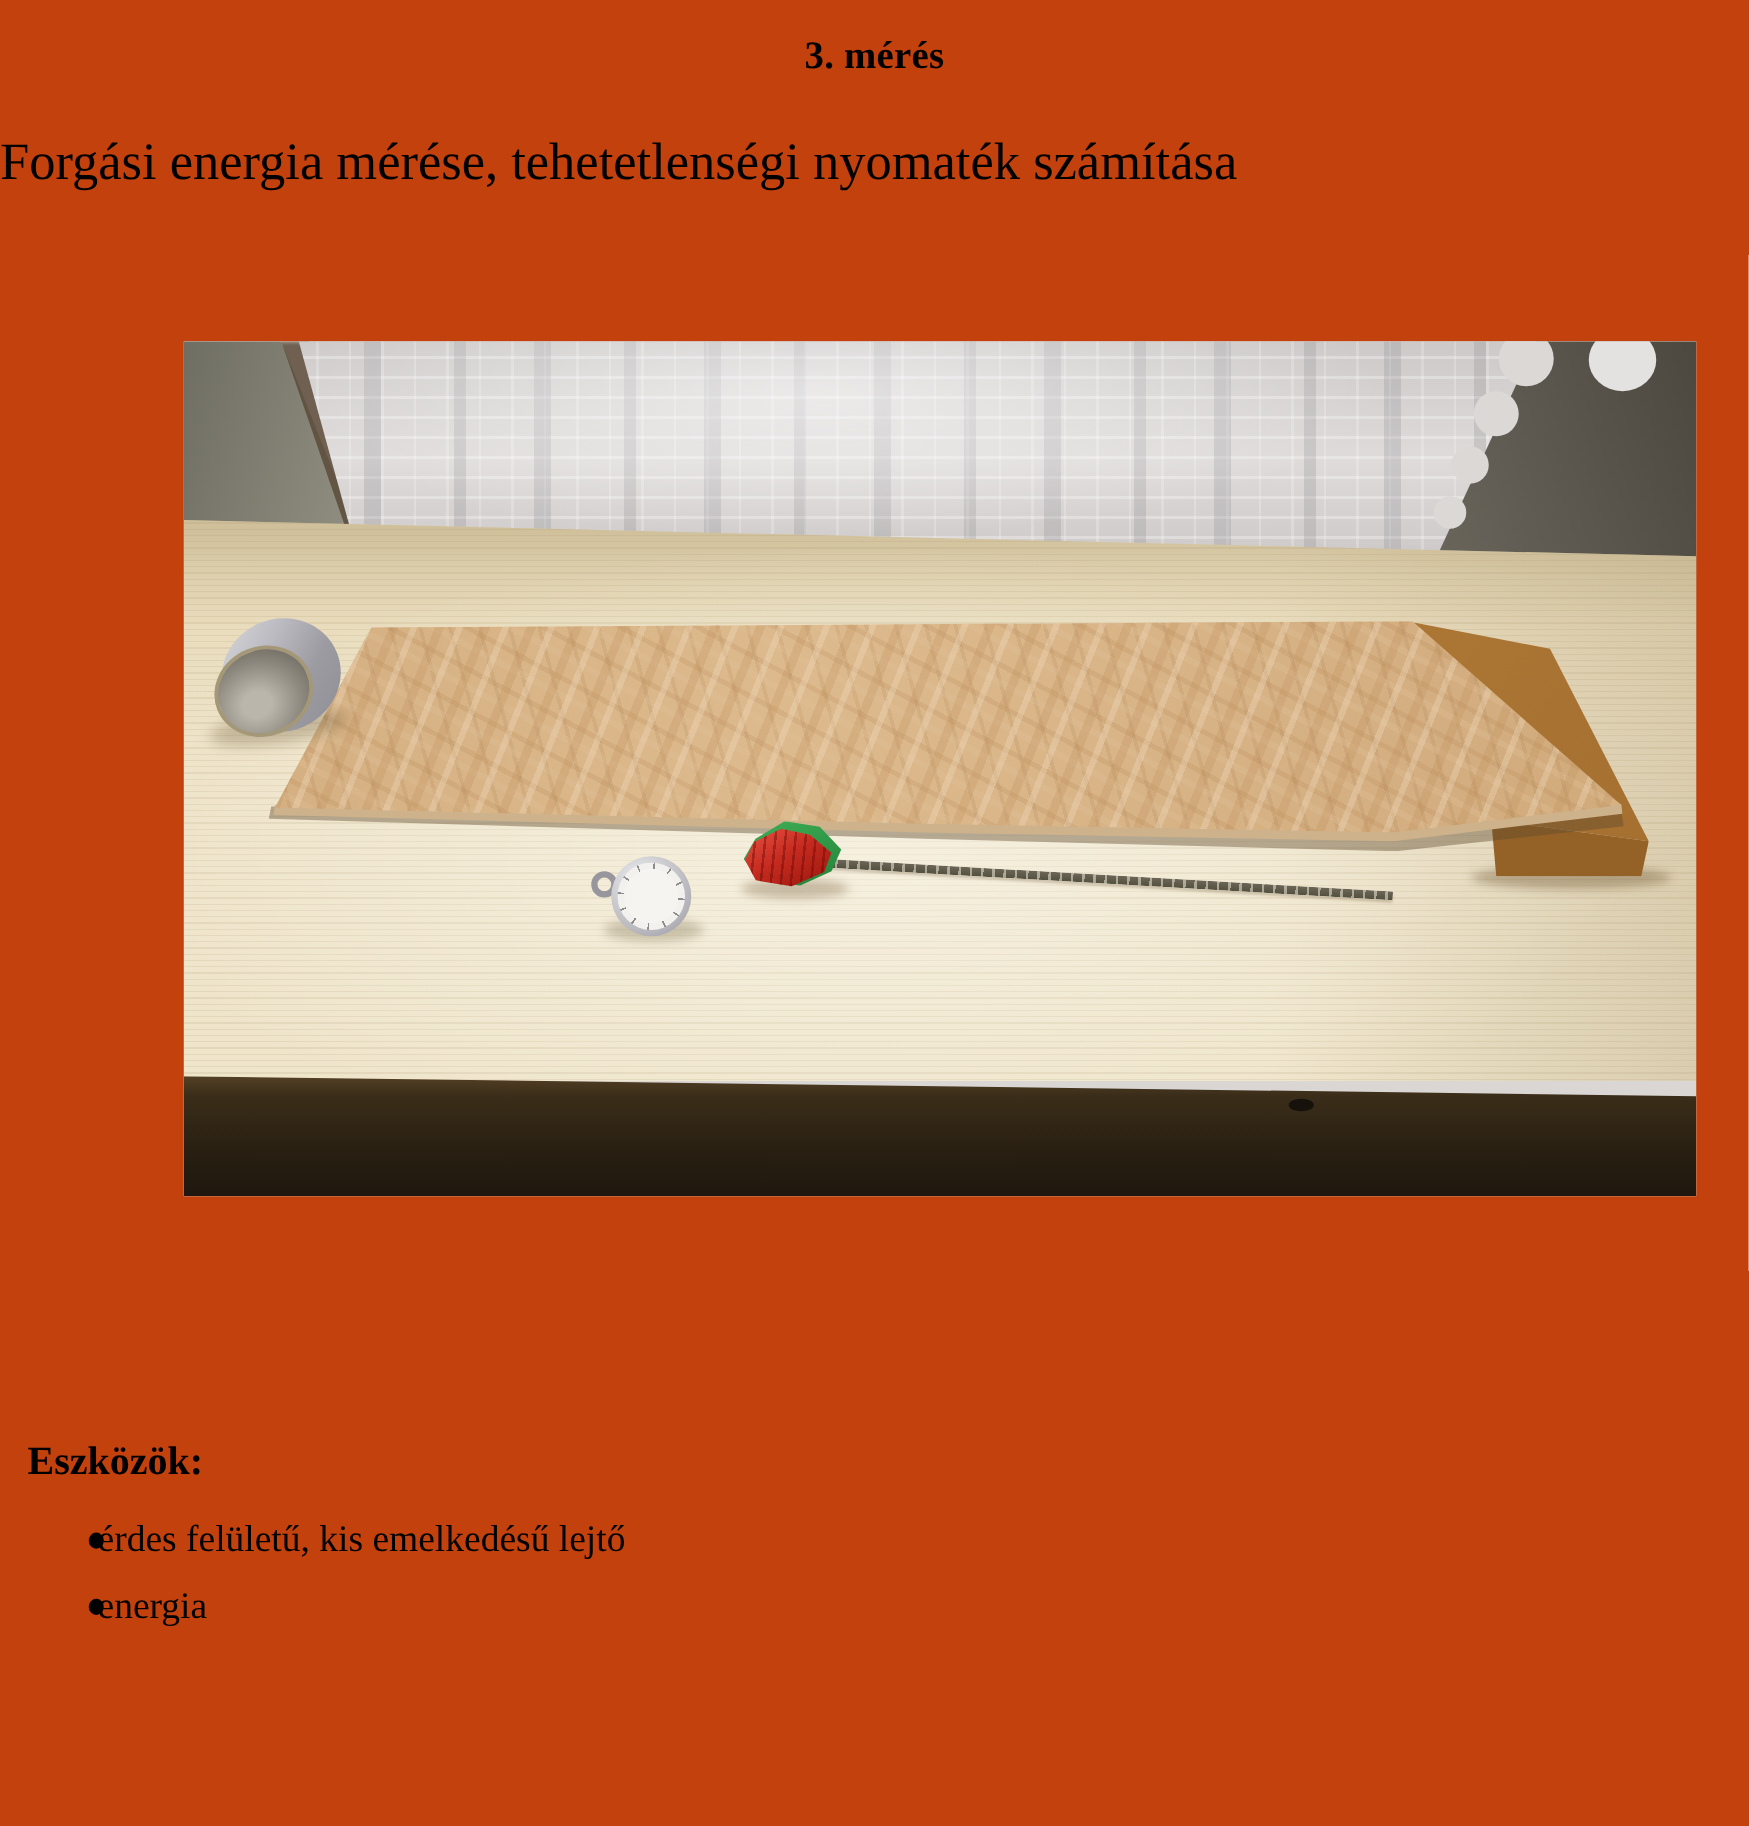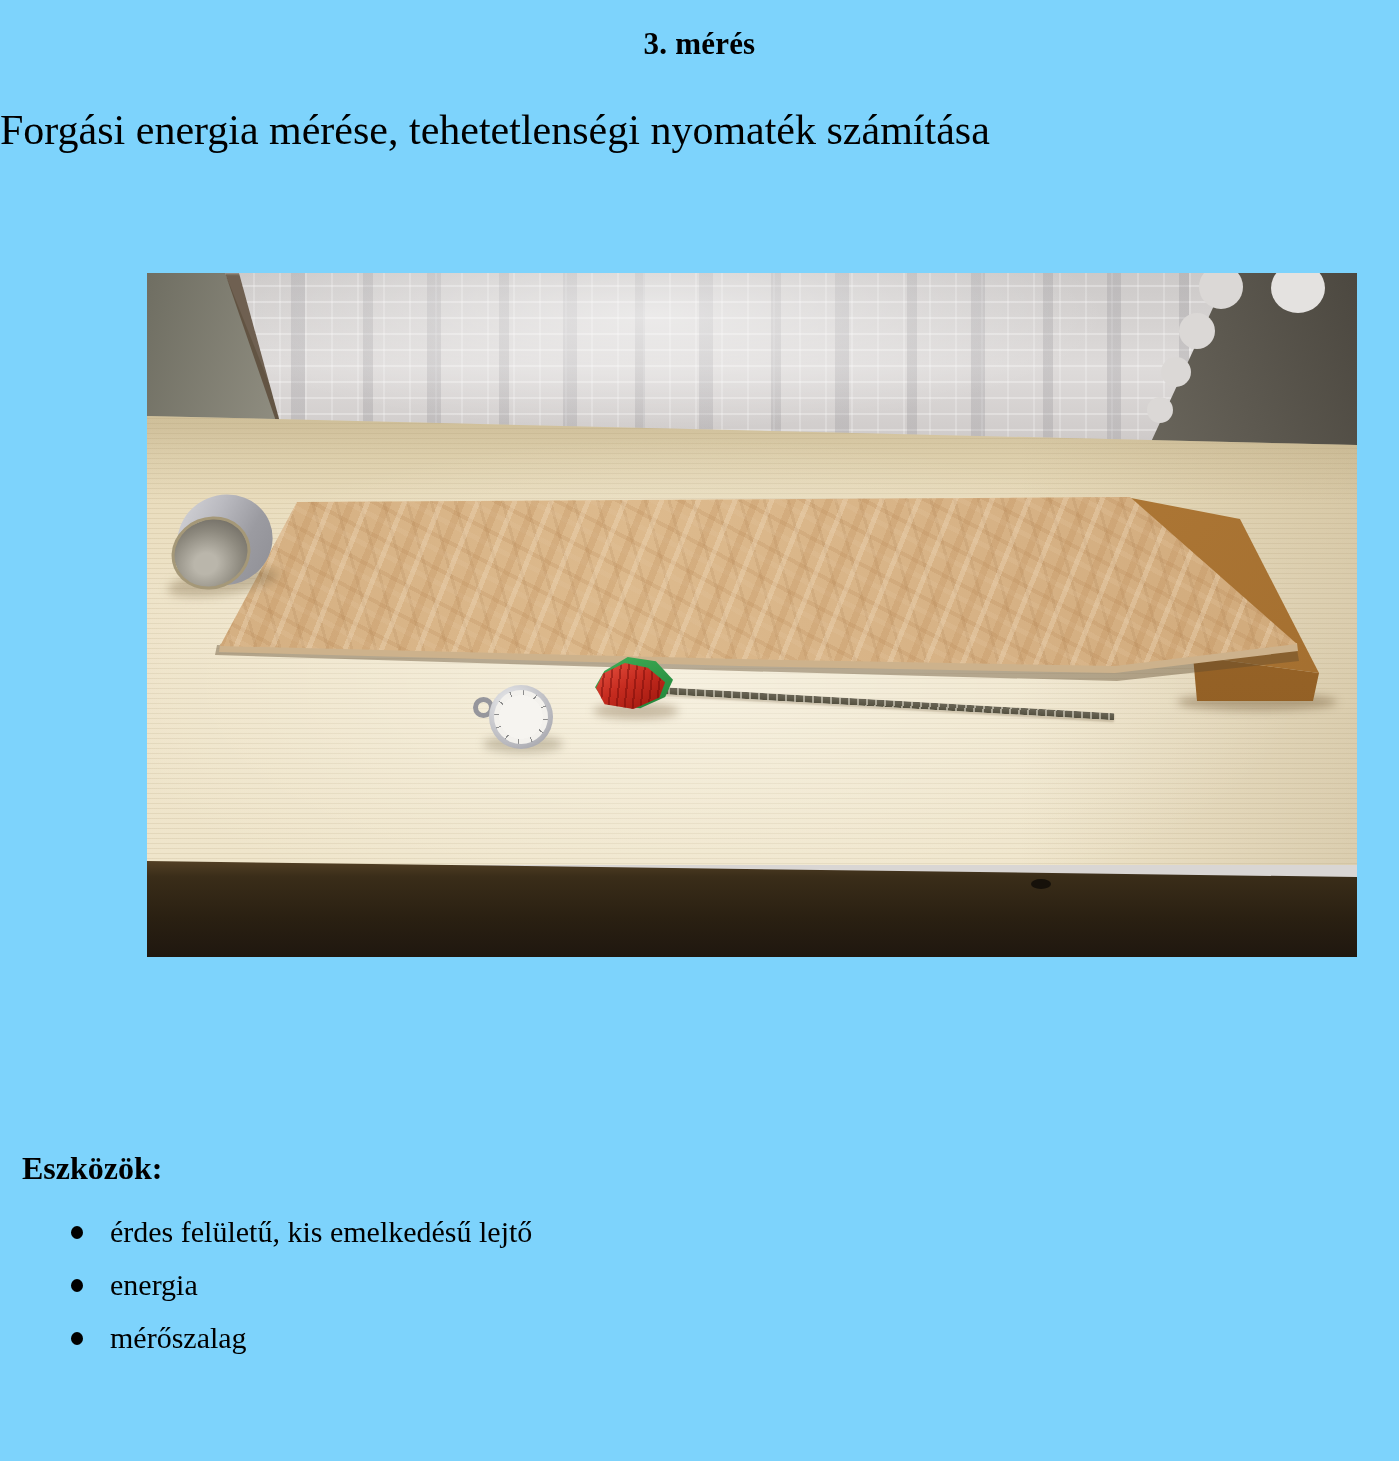--- a/index.html
+++ b/index.html
@@ -1,18 +1,18 @@
 <!DOCTYPE html>
 <html><head>
 <meta charset="utf-8">
 <style>
   html,body{margin:0;padding:0;background:#fff;}
   body{width:1399px;height:1461px;position:relative;overflow:hidden;
        font-family:"Liberation Serif","DejaVu Serif",serif;color:#000;}
-  .page{position:absolute;inset:0;background:#7dd3fc;}
+  .page{position:absolute;inset:0;background:#c2410c;}
 
   .doc-title{position:absolute;top:26px;left:0;width:100%;margin:0;
     font-size:31px;font-weight:bold;text-align:center;letter-spacing:0.2px;}
   .doc-subtitle{position:absolute;top:106px;left:0;width:100%;margin:0;
     font-size:42px;font-weight:normal;text-align:left;}
 
   
   .photo{position:absolute;left:107px;top:257px;width:1210px;height:684px;
     overflow:hidden;background:#d9d6d4;}
   .photo *{position:absolute;}
@@ -117,21 +117,21 @@
     clip-path:polygon(0 2px,1210px 18px,1210px 98px,0 98px);
     background:linear-gradient(180deg,#564226 0%,#3a2d19 18%,#2a2012 60%,#1f170f 100%);}
   .table-knob{left:884px;top:606px;width:20px;height:10px;border-radius:50%;background:#16110a;}
 
   
   .equip-heading{position:absolute;left:8px;top:1136px;margin:14px;
     font-size:32px;font-weight:bold;}
   .equip-list{position:absolute;left:0;top:1205px;margin:0;padding:0;
     list-style:none;width:900px;}
   .equip-list li{position:relative;height:53px;display:flex;align-items:center;
-    padding-left:110px;font-size:30px;}
+    padding-left:78px;font-size:30px;}
   .equip-list li::before{content:"";position:absolute;left:71px;top:21px;
     width:12px;height:13px;border-radius:50%;background:#000;}
 </style>
 </head>
 <body>
 
 <div class="page">
 
   <h1 class="doc-title">3. mérés</h1>
   <h2 class="doc-subtitle">Forgási energia mérése, tehetetlenségi nyomaték számítása</h2>
@@ -173,16 +173,15 @@
 
     <div class="table-front"></div>
     <div class="table-knob"></div>
   </figure>
 
   <h3 class="equip-heading">Eszközök:</h3>
 
   <ul class="equip-list">
     <li>érdes felületű, kis emelkedésű lejtő</li>
     <li>energia</li>
-    <li>mérőszalag</li>
   </ul>
 
 </div>
 
 </body></html>

